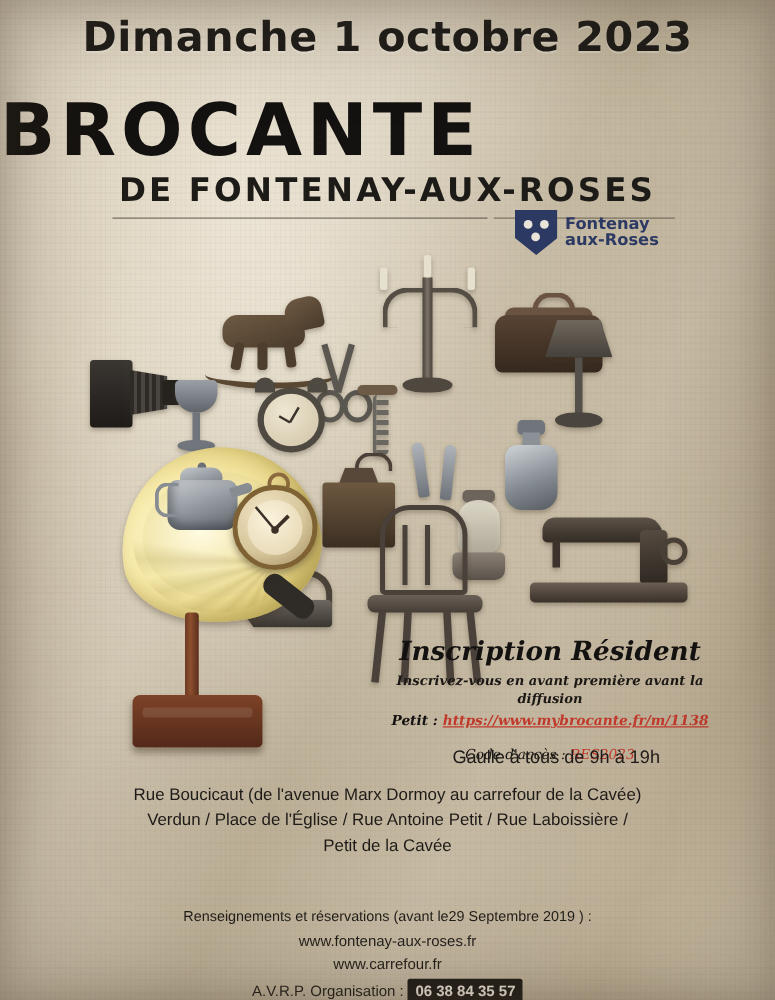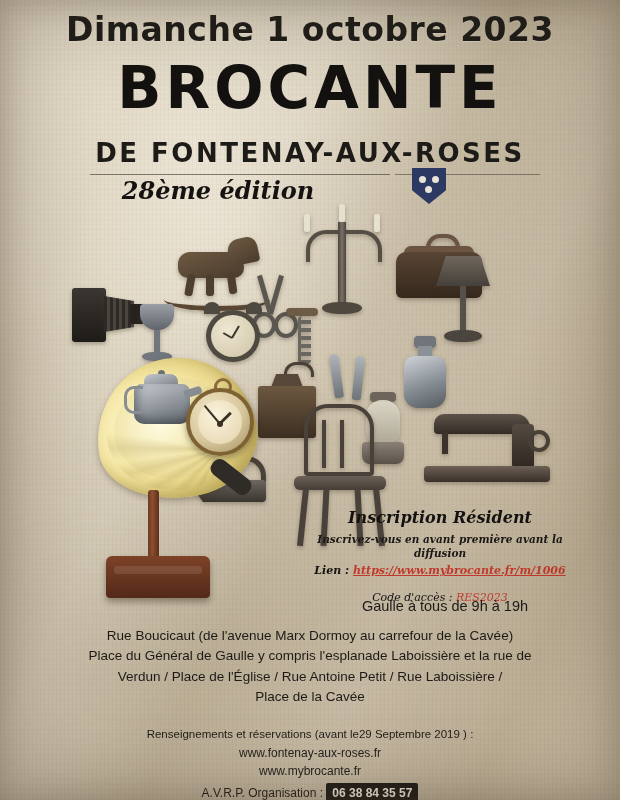--- a/index.html
+++ b/index.html
@@ -51,24 +51,23 @@
     text-align: center;
     font-family: "DejaVu Sans", sans-serif;
     font-weight: bold;
     font-size: 33px;
     letter-spacing: 0.5px;
     color: #1d1b18;
     text-shadow: 0 1px 0 rgba(255,255,255,0.25);
   }
   .title-main {
     position: absolute;
-    top: 54px;
+    top: 70px;
     left: 0;
     width: 620px;
-    text-align: center;
     font-family: "DejaVu Sans", sans-serif;
     font-weight: bold;
     font-size: 58px;
     letter-spacing: 4px;
     color: #141210;
   }
   .title-sub {
     position: absolute;
     top: 138px;
     left: 0;
@@ -767,21 +766,21 @@
     position: absolute;
     left: 300px;
     top: 508px;
     width: 280px;
     text-align: center;
   }
   .insc-title {
     font-family: "DejaVu Serif", serif;
     font-style: italic;
     font-weight: bold;
-    font-size: 16px;
+    font-size: 21px;
     color: #141210;
     margin-bottom: 5px;
   }
   .insc-line {
     font-family: "DejaVu Serif", serif;
     font-style: italic;
     font-weight: bold;
     font-size: 10.5px;
     color: #1a1714;
     line-height: 1.35;
@@ -853,28 +852,31 @@
 
 <div class="poster">
 
   <div class="grain"></div>
 
   <div class="date-line">Dimanche 1 octobre 2023</div>
   <div class="title-main">BROCANTE</div>
   <div class="title-sub">DE FONTENAY-AUX-ROSES</div>
   <div class="rule"></div>
   <div class="rule2"></div>
-  <div class="edition">28ème édition</div>
 
   <div class="logo">
     <div class="logo-mark">
       <div class="shield"></div>
       <div class="rose" style="left:7px; top:8px;"></div>
       <div class="rose" style="left:20px; top:8px;"></div>
       <div class="rose" style="left:13px; top:18px;"></div>
+    </div>
+    <div class="logo-text">
+      <span>Fontenay</span>
+      <span>aux-Roses</span>
     </div>
   </div>
 
   <div class="collage">
 
     <div class="camera obj">
       <div class="box"></div>
         <div class="bellow"></div>
         <div class="lens"></div>
     </div>
@@ -1008,42 +1010,41 @@
       </div>
     <div class="hand-h"></div>
       <div class="hand-m"></div>
       <div class="pin"></div>
   </div>
 
   <div class="insc-box">
     <div class="insc-title">Inscription Résident</div>
     <div class="insc-line">Inscrivez-vous en avant première avant la diffusion</div>
     <div class="insc-link">
-      <span>Lien :</span>
-      <span class="url">https://www.mybrocante.fr/m/1006</span>
+      <span>Petit :</span>
+      <span class="url">https://www.mybrocante.fr/m/1138</span>
     </div>
     <div class="insc-code">
       <span class="lbl">Code d'accès :</span>
       <span>RES2023</span>
     </div>
   </div>
 
   <div class="hours">Gaulle à tous de 9h à 19h</div>
 
   <div class="streets">
     <div>Rue Boucicaut (de l'avenue Marx Dormoy au carrefour de la Cavée)</div>
-    <div>Place du Général de Gaulle y compris l'esplanade Laboissière    et la rue de</div>
     <div>Verdun / Place de l'Église /  Rue Antoine Petit / Rue Laboissière /</div>
-    <div>Place de la Cavée</div>
+    <div>Petit de la Cavée</div>
   </div>
 
   <div class="footer">
     <div>Renseignements et réservations (avant le29 Septembre 2019 ) :</div>
     <div class="web">www.fontenay-aux-roses.fr</div>
-    <div class="web">www.mybrocante.fr</div>
+    <div class="web">www.carrefour.fr</div>
     <div class="org">
       <span>A.V.R.P. Organisation :</span>
       <span class="phone">06 38 84 35 57</span>
     </div>
   </div>
 
   <div class="vignette"></div>
 </div>
 
 </body></html>

